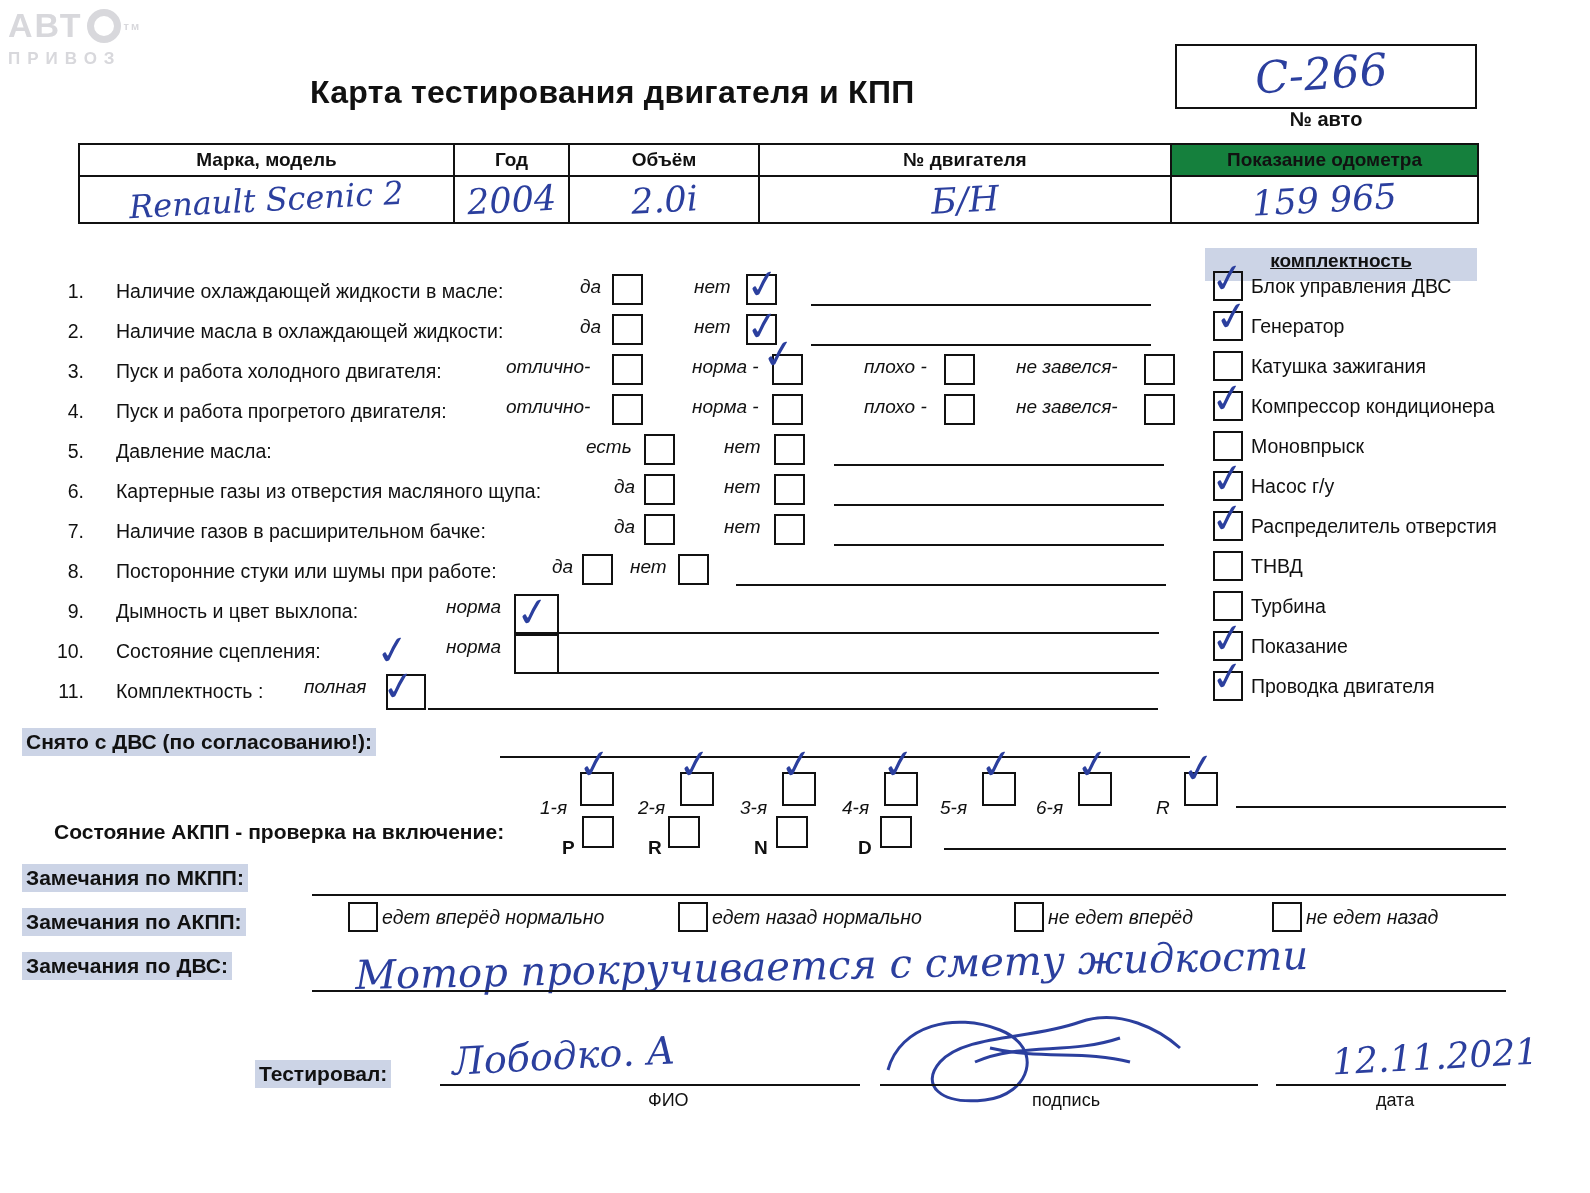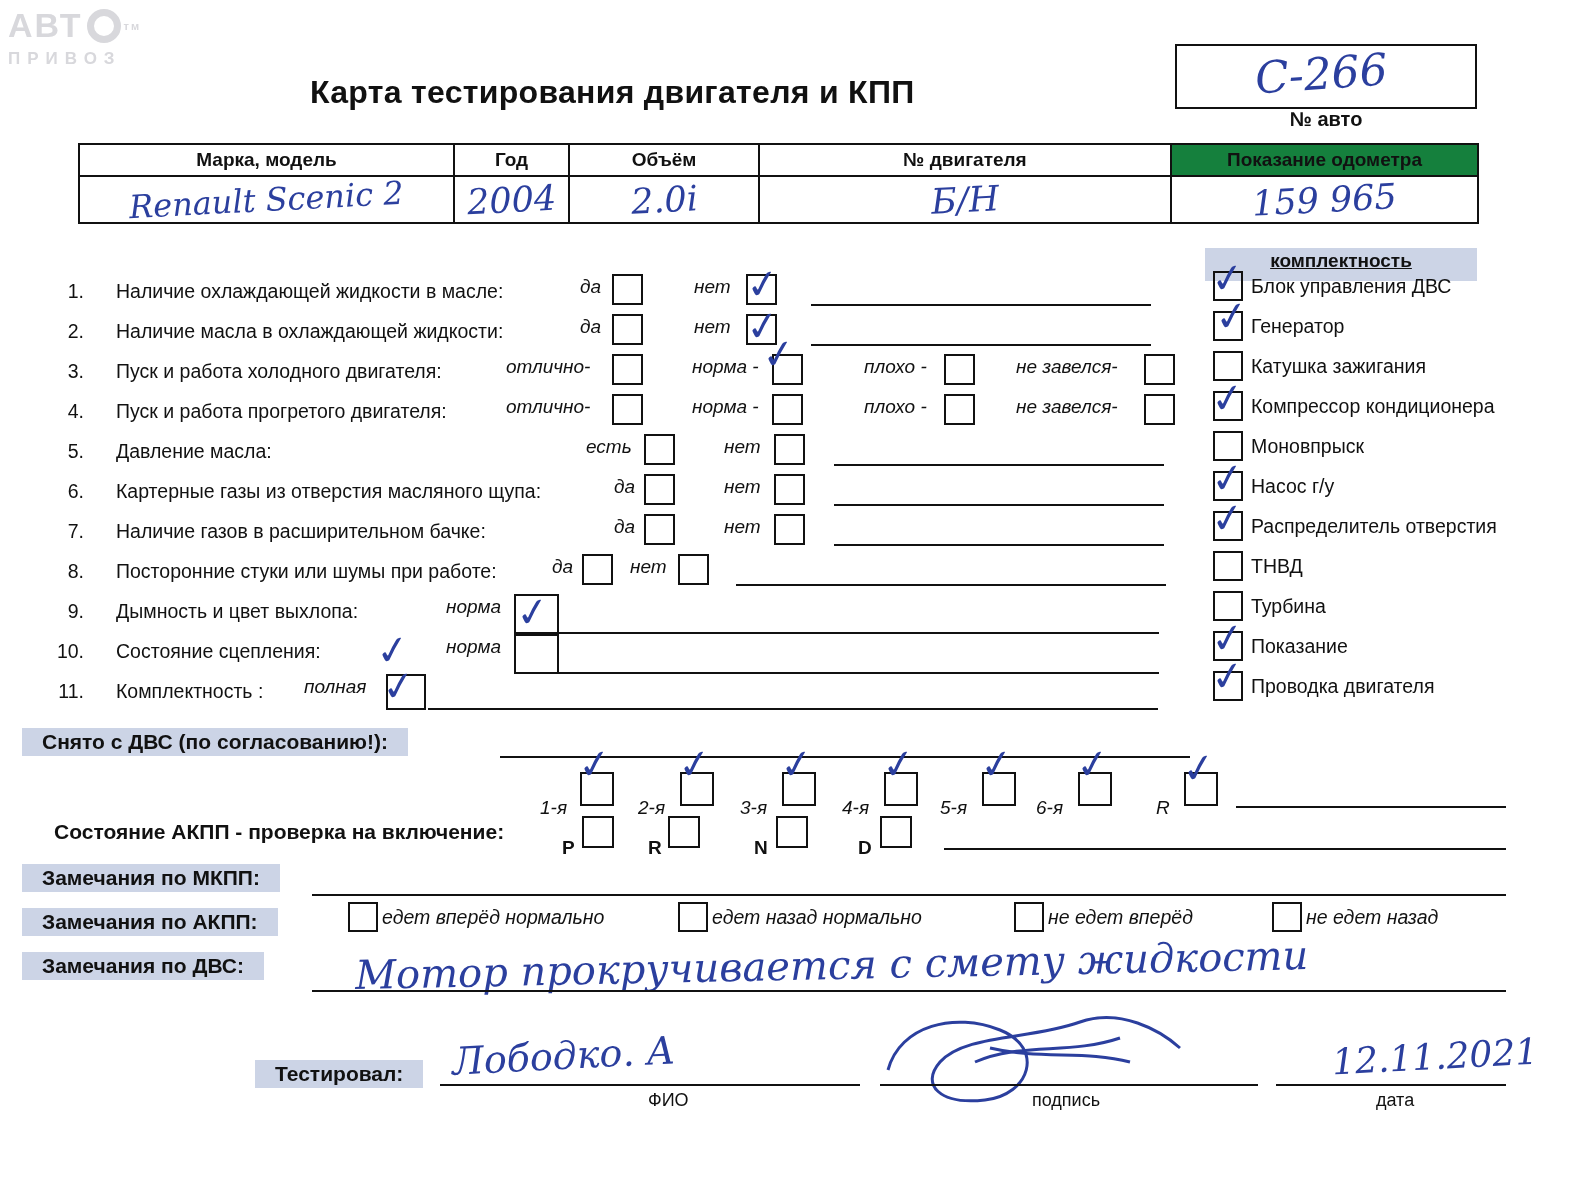--- a/index.html
+++ b/index.html
@@ -74,21 +74,21 @@
     font-size:40px;line-height:1;transform:rotate(-8deg);pointer-events:none;
   }
 
   
   .kompl{position:absolute;left:1205px;top:268px;width:300px;}
   .krow{position:relative;height:40px;}
   .krow .kbox{position:absolute;left:8px;top:3px;width:30px;height:30px;border:2px solid #111;box-sizing:border-box;}
   .krow .klbl{position:absolute;left:46px;top:7px;font-size:19.5px;white-space:nowrap;}
 
   
-  .sh{background:#ccd4e6;font-weight:bold;font-size:21px;display:inline-block;padding:2px 20px;}
+  .sh{background:#ccd4e6;font-weight:bold;font-size:21px;display:inline-block;padding:2px 4px;}
   .sec{position:absolute;font-weight:bold;font-size:21px;}
 
   .gear{position:absolute;top:0;font-style:italic;font-size:19px;margin-top:17px;}
 
   .small-italic{font-style:italic;font-size:19.5px;}
 
   .sig-lbl{position:absolute;font-size:18px;}
 </style>
 </head>
 <body>

